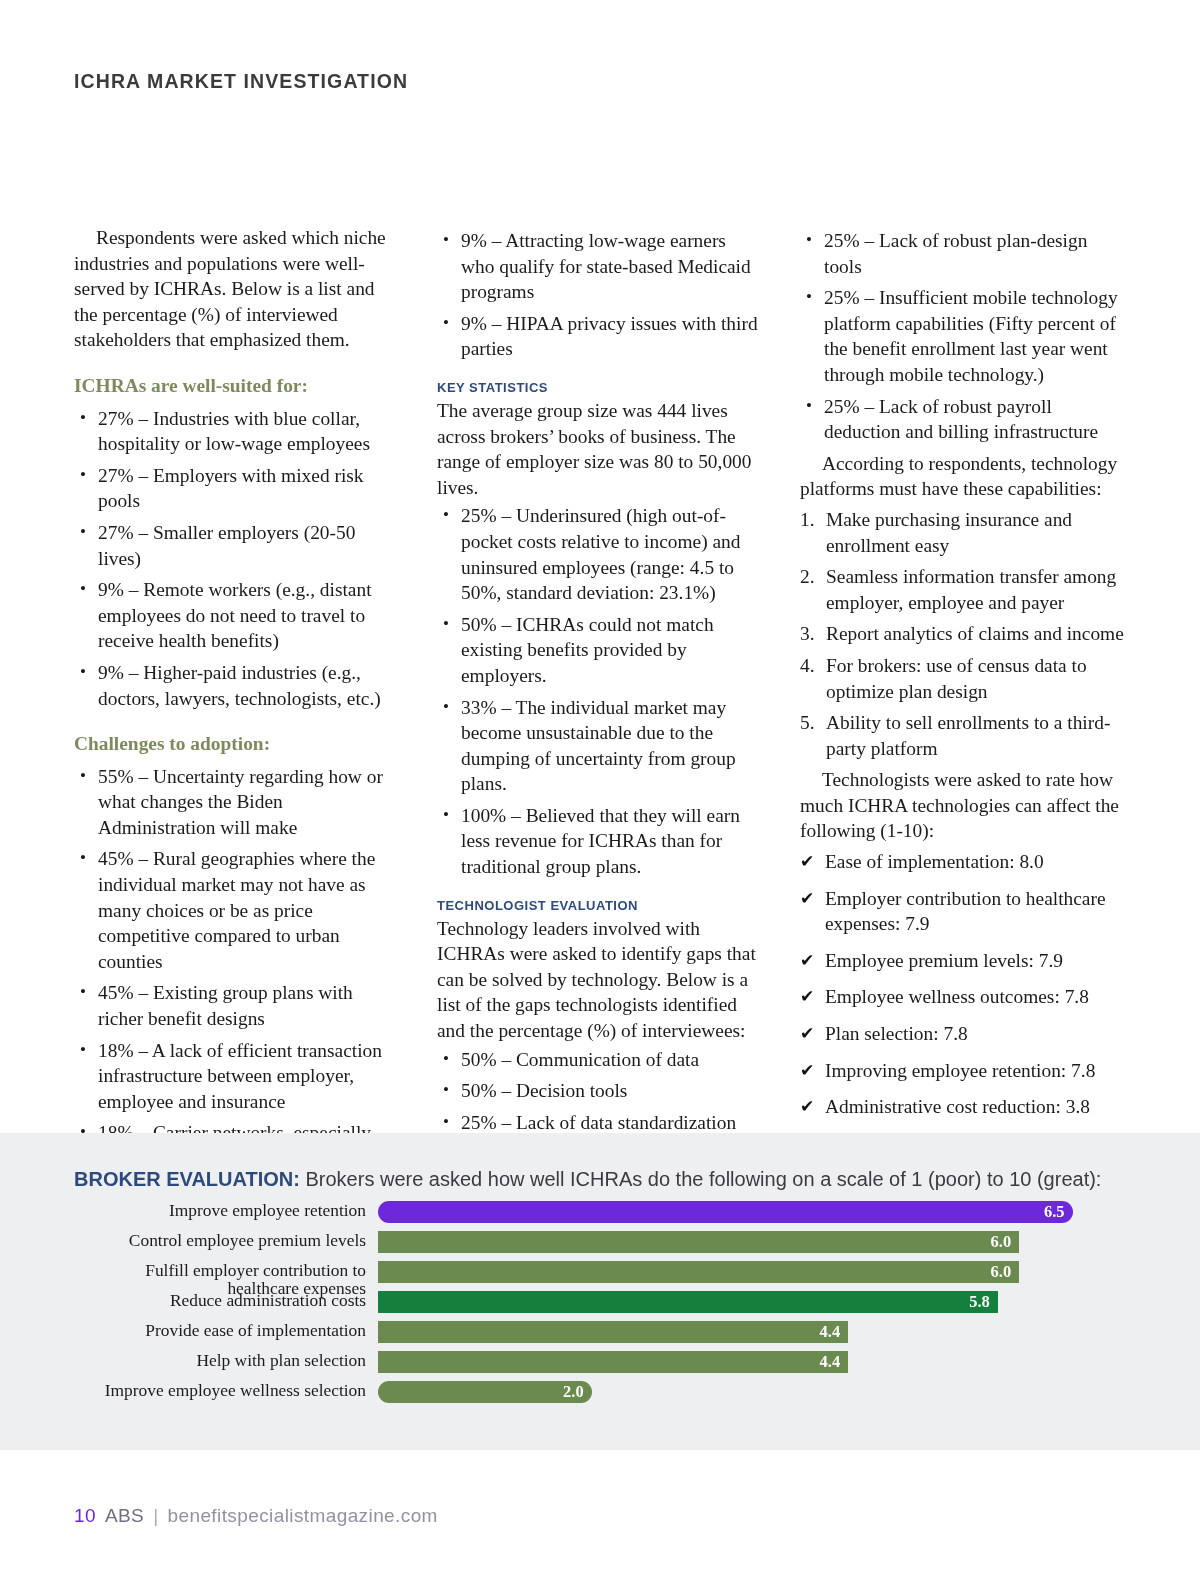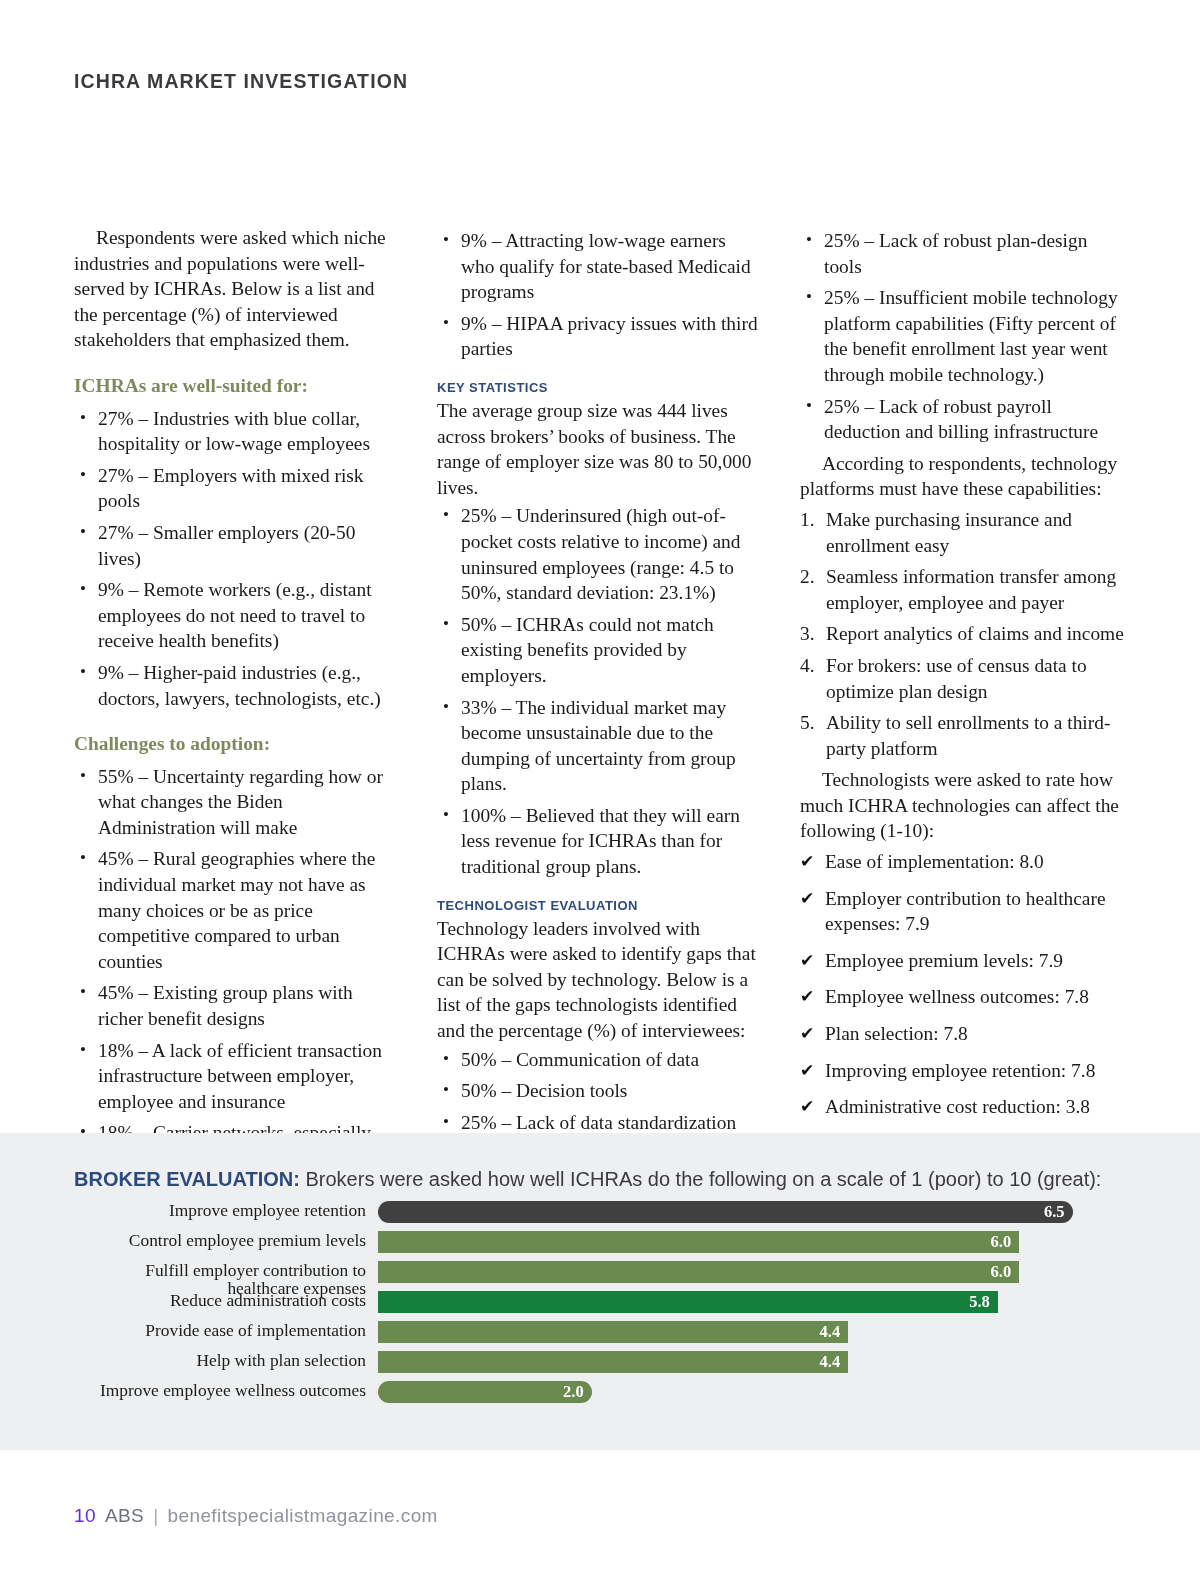--- a/index.html
+++ b/index.html
@@ -292,21 +292,21 @@
 <div class="chart-band">
 
   <div class="chart-title">
     <span class="lead">BROKER EVALUATION:</span><span> Brokers were asked how well ICHRAs do the following on a scale of 1 (poor) to 10 (great):</span>
   </div>
 
   <div class="chart" id="bar-chart">
       <div class="chart-row">
         <div class="cat-label">Improve employee retention</div>
         <div class="bar-track">
-          <div class="bar" style="width: 92.8571%; background: #404040; border-radius: 11px;">
+          <div class="bar" style="width: 92.8571%; background: #6d28d9; border-radius: 11px;">
             <span class="bar-value">6.5</span>
           </div>
         </div>
       </div>
       <div class="chart-row">
         <div class="cat-label">Control employee premium levels</div>
         <div class="bar-track">
           <div class="bar" style="width: 85.7143%; background: rgb(107, 138, 80);">
             <span class="bar-value">6.0</span>
           </div>
@@ -338,21 +338,21 @@
       </div>
       <div class="chart-row">
         <div class="cat-label">Help with plan selection</div>
         <div class="bar-track">
           <div class="bar" style="width: 62.8571%; background: rgb(107, 138, 80);">
             <span class="bar-value">4.4</span>
           </div>
         </div>
       </div>
       <div class="chart-row">
-        <div class="cat-label">Improve employee wellness outcomes</div>
+        <div class="cat-label">Improve employee wellness selection</div>
         <div class="bar-track">
           <div class="bar" style="width: 28.5714%; background: rgb(107, 138, 80); border-radius: 11px;">
             <span class="bar-value">2.0</span>
           </div>
         </div>
       </div>
     </div>
 </div>
 
 <div class="footer">

